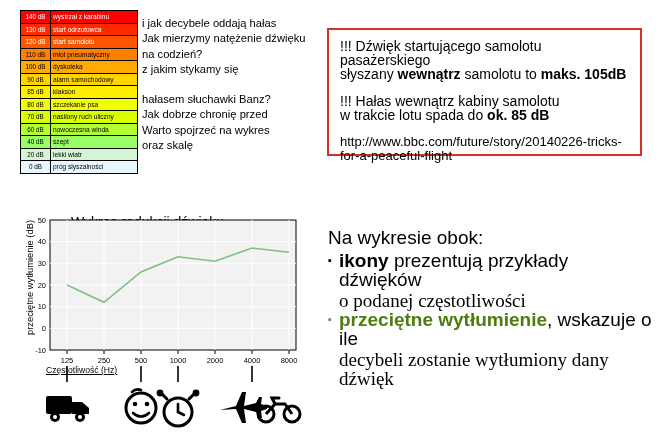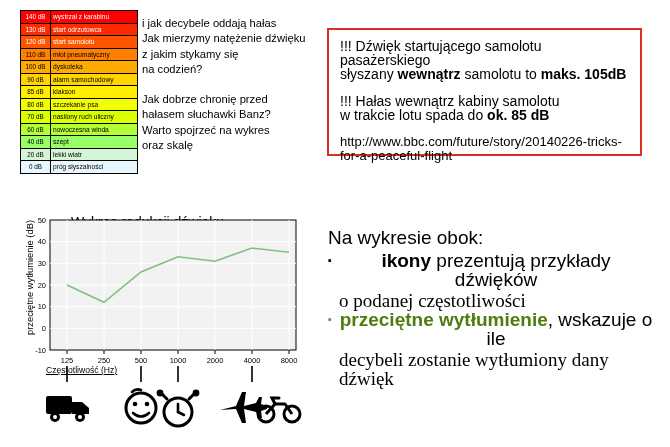--- a/index.html
+++ b/index.html
@@ -158,21 +158,20 @@
   }
   .right-text ul {
     margin: 0;
     padding: 0;
     list-style: none;
   }
   .right-text li {
     position: relative;
     padding-left: 11px;
     margin-bottom: 2px;
-    text-align: center;
   }
   .right-text li::before {
     content: "\25AA";
     position: absolute;
     left: 0;
     top: 0;
     font-size: 11px;
   }
   .right-text li.green::before {
     color: #4e9a4e;
@@ -248,25 +247,25 @@
       <tr>
         <td class="lvl" style="background: rgb(232, 247, 255); color: rgb(0, 0, 0);">0 dB</td>
         <td class="src" style="background: rgb(232, 247, 255); color: rgb(0, 0, 0);">próg słyszalności</td>
       </tr>
     </tbody>
   </table>
 
   <div class="left-text">
     <p>i jak decybele oddają hałas</p>
     <p>Jak mierzymy natężenie dźwięku</p>
+    <p>na codzień?</p>
     <p>z jakim stykamy się</p>
-    <p>na codzień?</p>
     <div class="gap"></div>
+    <p>hałasem słuchawki Banz?</p>
     <p>Jak dobrze chronię przed</p>
-    <p>hałasem słuchawki Banz?</p>
     <p>Warto spojrzeć na wykres</p>
     <p>oraz skalę</p>
   </div>
 
   <div class="red-box" style="border-color: rgb(217, 48, 37);">
     <p>
       <span>!!! Dźwięk startującego samolotu pasażerskiego</span>
     </p>
     <p>
       <span>słyszany </span><b>wewnątrz</b><span> samolotu to </span><b>maks. 105dB</b>

